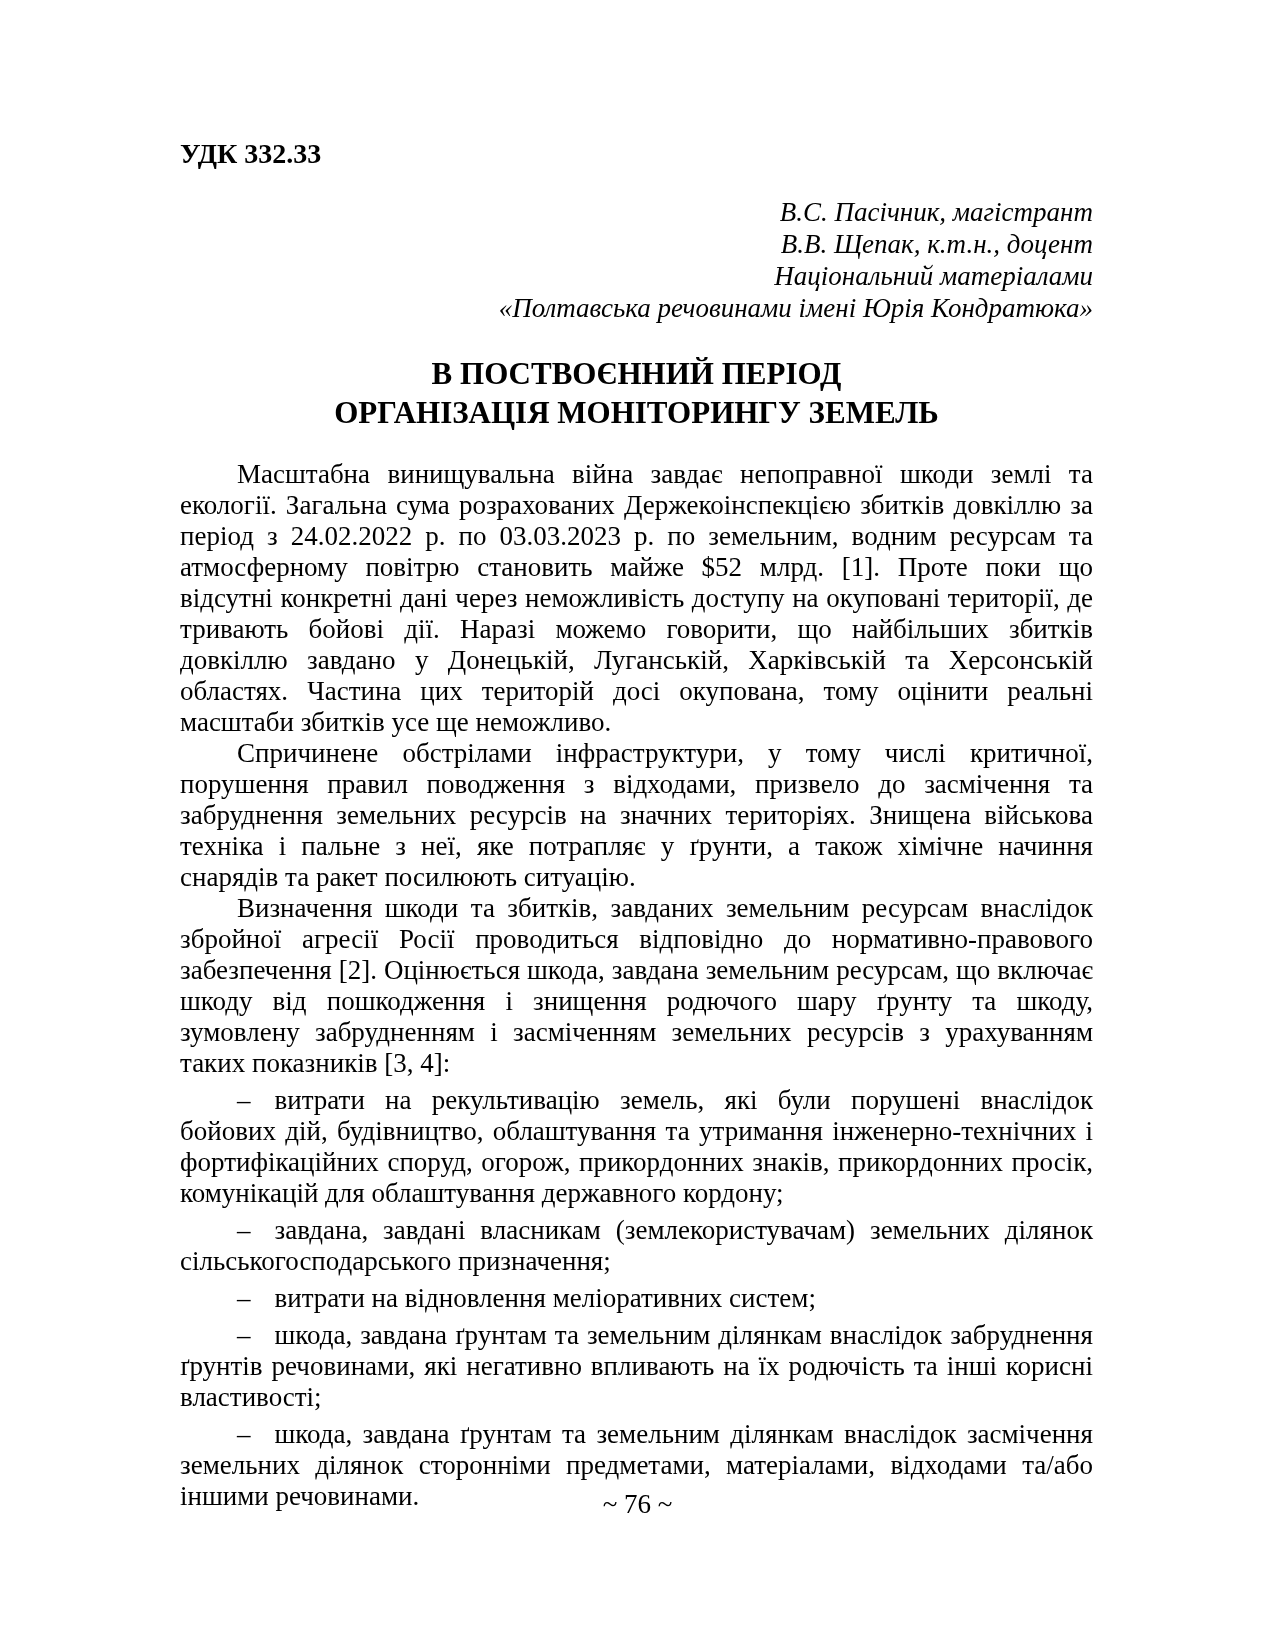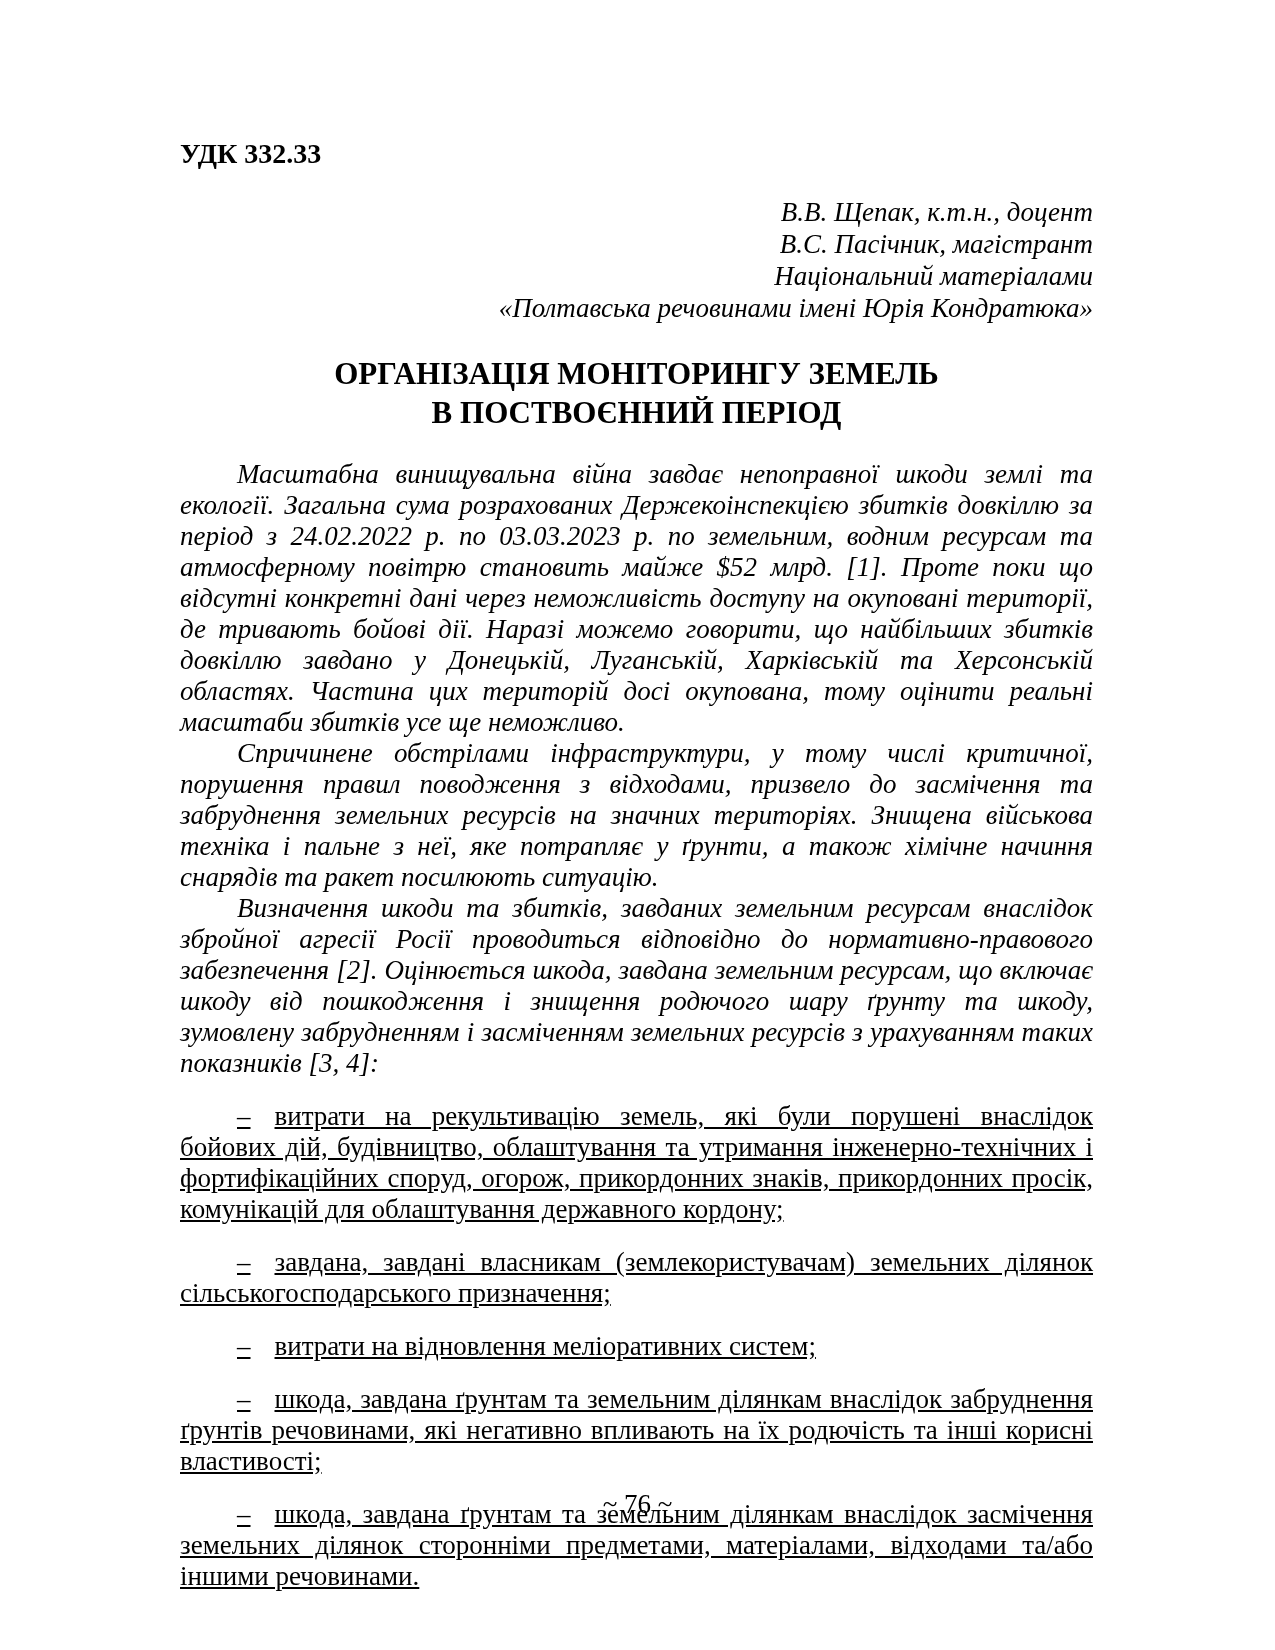--- a/index.html
+++ b/index.html
@@ -37,26 +37,24 @@
     line-height: 39px;
   }
   .body-text {
     margin-top: 27px;
     font-size: 27px;
     line-height: 31px;
     text-align: justify;
   }
   .para {
     text-indent: 57px;
-    font-style: italic;
   }
   .list-item {
     text-indent: 57px;
-    margin-top: 22px;
-    text-decoration: underline;
+    margin-top: 6px;
   }
   .dash {
     padding-right: 24px;
   }
   .page-number {
     position: absolute;
     bottom: 130px;
     left: 0;
     width: 100%;
     text-align: center;
@@ -65,29 +63,29 @@
   }
 </style>
 </head>
 <body>
 
 <div class="page">
 
   <div class="udc">УДК 332.33</div>
 
   <div class="byline">
+    <div>В.С. Пасічник, магістрант</div>
     <div>В.В. Щепак, к.т.н., доцент</div>
-    <div>В.С. Пасічник, магістрант</div>
     <div>Національний матеріалами</div>
     <div>«Полтавська речовинами імені Юрія Кондратюка»</div>
   </div>
 
   <div class="title">
+    <div>В ПОСТВОЄННИЙ ПЕРІОД</div>
     <div>ОРГАНІЗАЦІЯ МОНІТОРИНГУ ЗЕМЕЛЬ</div>
-    <div>В ПОСТВОЄННИЙ ПЕРІОД</div>
   </div>
 
   <div class="body-text">
     <p class="para">Масштабна винищувальна війна завдає непоправної шкоди землі та екології. Загальна сума розрахованих Держекоінспекцією збитків довкіллю за період з 24.02.2022 р. по 03.03.2023 р. по земельним, водним ресурсам та атмосферному повітрю становить майже $52 млрд. [1]. Проте поки що відсутні конкретні дані через неможливість доступу на окуповані території, де тривають бойові дії. Наразі можемо говорити, що найбільших збитків довкіллю завдано у Донецькій, Луганській, Харківській та Херсонській областях. Частина цих територій досі окупована, тому оцінити реальні масштаби збитків усе ще неможливо.</p>
     <p class="para">Спричинене обстрілами інфраструктури, у тому числі критичної, порушення правил поводження з відходами, призвело до засмічення та забруднення земельних ресурсів на значних територіях. Знищена військова техніка і пальне з неї, яке потрапляє у ґрунти, а також хімічне начиння снарядів та ракет посилюють ситуацію.</p>
     <p class="para">Визначення шкоди та збитків, завданих земельним ресурсам внаслідок збройної агресії Росії проводиться відповідно до нормативно-правового забезпечення [2]. Оцінюється шкода, завдана земельним ресурсам, що включає шкоду від пошкодження і знищення родючого шару ґрунту та шкоду, зумовлену забрудненням і засміченням земельних ресурсів з урахуванням таких показників [3, 4]:</p>
 
     <p class="list-item"><span class="dash">–</span><span>витрати на рекультивацію земель, які були порушені внаслідок бойових дій, будівництво, облаштування та утримання інженерно-технічних і фортифікаційних споруд, огорож, прикордонних знаків, прикордонних просік, комунікацій для облаштування державного кордону;</span></p>
     <p class="list-item"><span class="dash">–</span><span>завдана, завдані власникам (землекористувачам) земельних ділянок сільськогосподарського призначення;</span></p>
     <p class="list-item"><span class="dash">–</span><span>витрати на відновлення меліоративних систем;</span></p>

